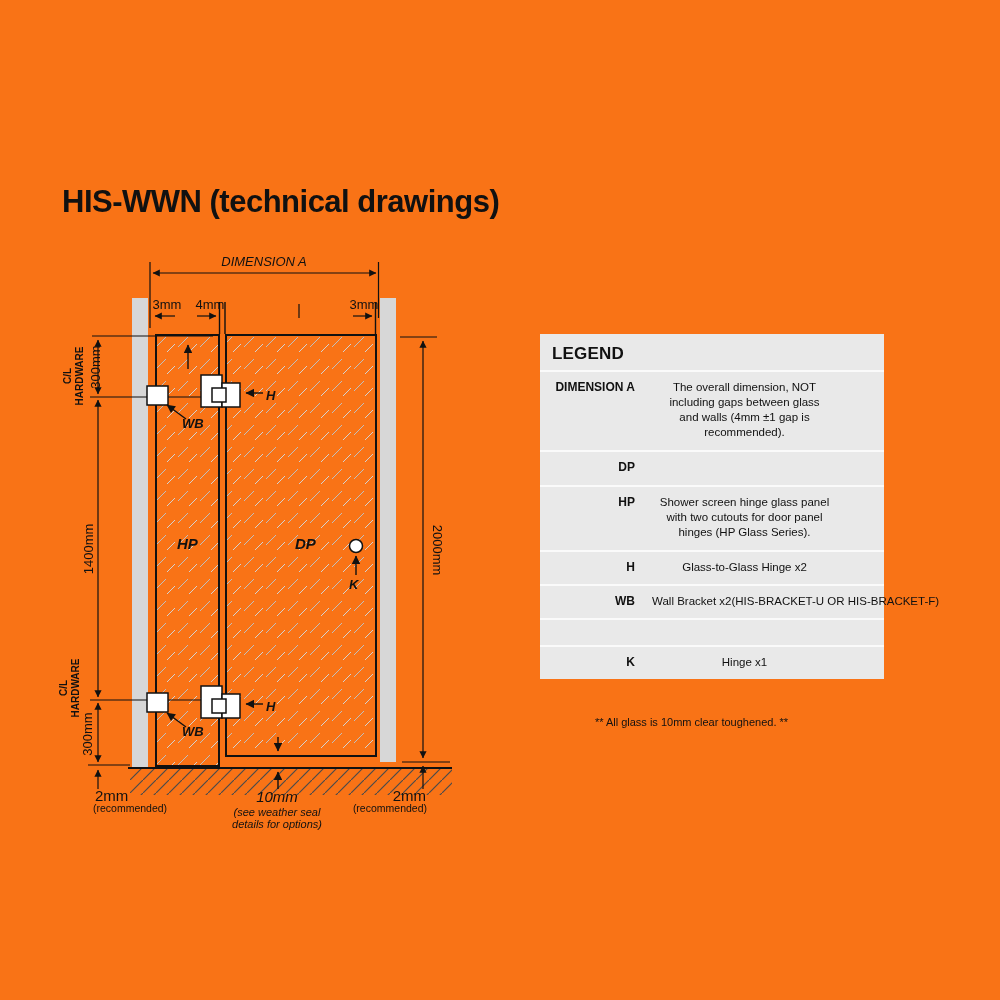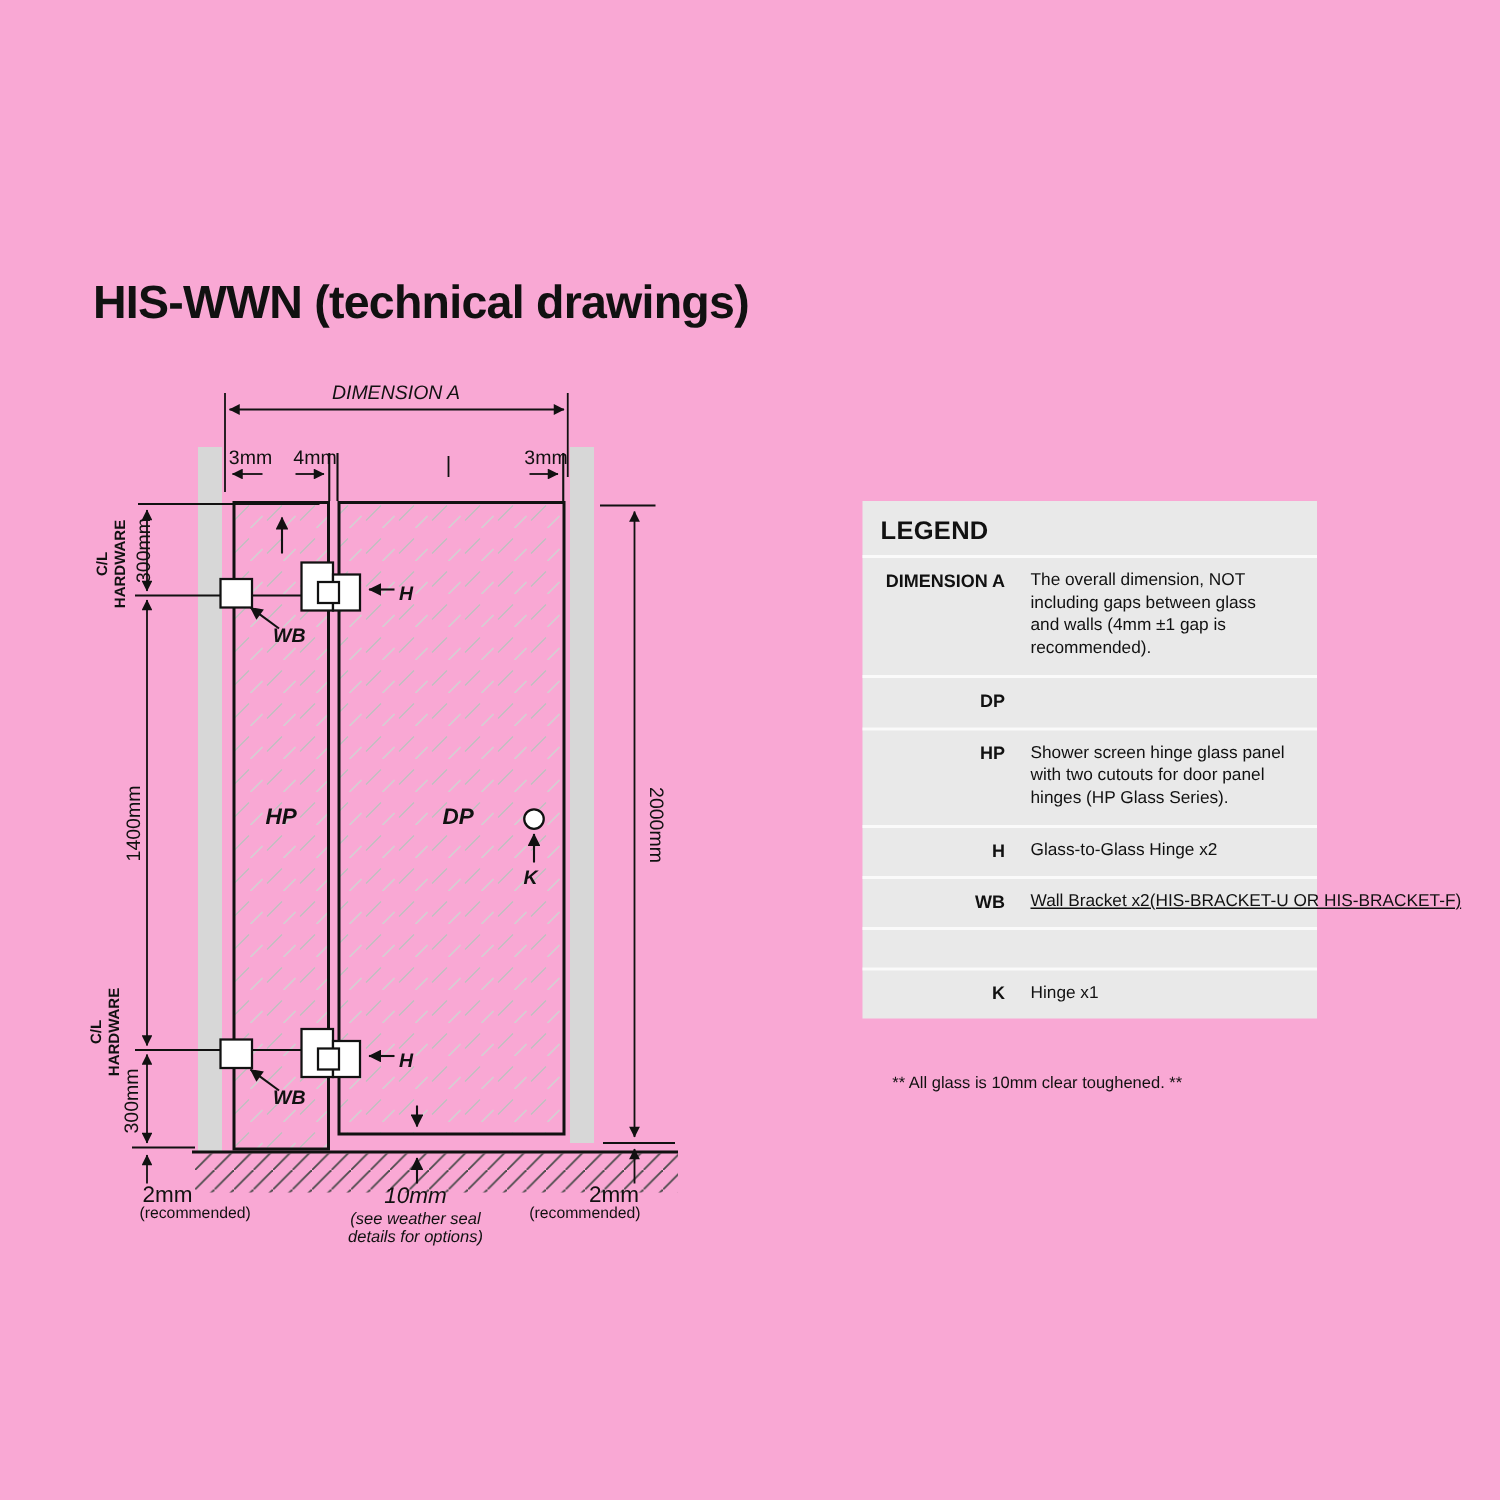--- a/index.html
+++ b/index.html
@@ -1,37 +1,37 @@
 <!DOCTYPE html>
 <html><head>
 <meta charset="utf-8">
 <style>
   html,body{margin:0;padding:0;background:#fff;}
-  #stage{position:relative;width:1000px;height:1000px;background:#f9a8d4;overflow:hidden;
+  #stage{position:relative;width:1000px;height:1000px;background:#f97316;overflow:hidden;
          font-family:"Liberation Sans",sans-serif;color:#111;}
   #page-title{position:absolute;left:62px;top:184px;font-size:31px;font-weight:bold;
               letter-spacing:-0.5px;white-space:nowrap;}
   svg text{font-family:"Liberation Sans",sans-serif;fill:#111;}
   .dimtxt{font-size:13px;}
   .ittxt{font-style:italic;}
   .bi{font-weight:bold;font-style:italic;}
   .lbl15{font-size:15px;}
   .lbl13{font-size:13px;}
   .lbl10{font-size:10px;font-weight:bold;}
   .note10{font-size:10.5px;}
   .note11{font-size:11px;font-style:italic;}
   .mm15{font-size:15px;}
   
-  #legend{position:absolute;left:540px;top:334px;width:303px;background:#e9e9e9;margin-left:35px;}
+  #legend{position:absolute;left:540px;top:334px;width:344px;background:#e9e9e9;}
   .legend-title{font-size:17px;font-weight:bold;padding:10px 0 6px 12px;letter-spacing:0.2px;}
   .legend-row{display:flex;border-top:2px solid #fafafa;padding:8px 0 10px 0;}
   .legend-row.short{padding:8px 0 9px 0;}
   .legend-key{flex:0 0 95px;text-align:right;font-weight:bold;font-size:12px;line-height:15px;}
-  .legend-desc{margin-left:17px;font-size:11.5px;line-height:15px;white-space:pre-line;width:185px;}
-  .legend-desc.nowrap{white-space:nowrap;width:auto;overflow:visible;text-decoration:underline;}
+  .legend-desc{margin-left:17px;font-size:11.5px;line-height:15px;white-space:pre-line;width:185px;text-align:center;}
+  .legend-desc.nowrap{white-space:nowrap;width:auto;overflow:visible;}
   .legend-row.empty{height:8px;padding:8px 0 9px 0;}
   #legend-footnote{position:absolute;left:540px;top:716px;width:303px;text-align:center;
                    font-size:11px;}
 </style>
 </head>
 <body>
 
 <div id="stage">
 
   <div id="page-title">HIS-WWN (technical drawings)</div>

